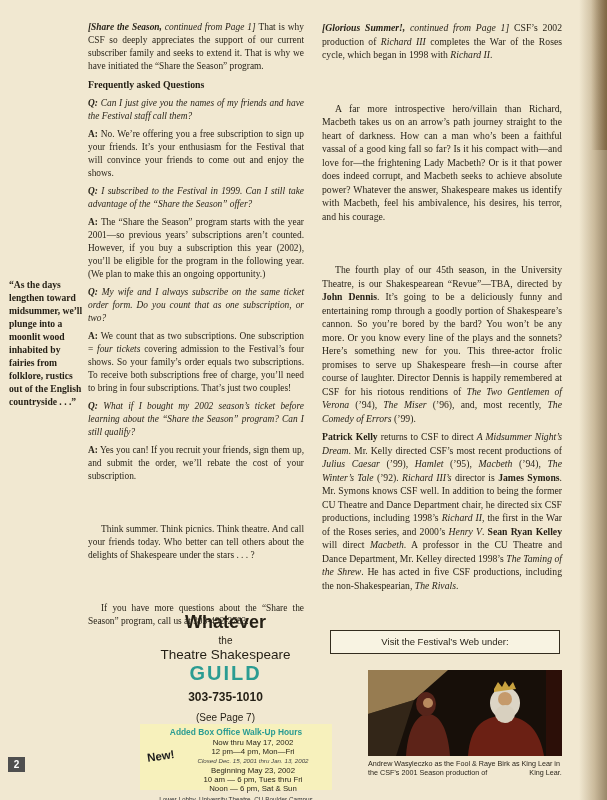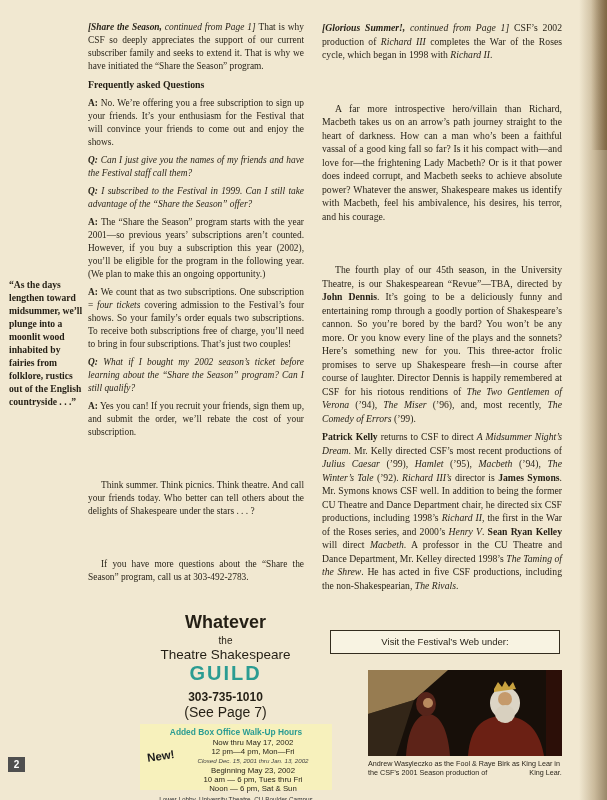--- a/index.html
+++ b/index.html
@@ -21,21 +21,21 @@
   .pull-quote { position:absolute; left:9px; top:278px; width:77px;
                 font-weight:bold; font-size:9.6px; line-height:13px; }
 
   .guild { position:absolute; left:128px; top:612px; width:195px; text-align:center;
            font-family:"Liberation Sans", sans-serif; }
   .g-support { font-size:18px; font-weight:bold; }
   .g-the  { font-size:10px; margin-top:2px; }
   .g-org  { font-size:13.5px; margin-top:1px; }
   .g-name { font-size:20px; font-weight:bold; color:var(--accent,#2b9c92); letter-spacing:2px; }
   .g-phone{ font-size:12px; font-weight:bold; margin-top:5px; }
-  .g-see  { font-size:14px; margin-top:0; }
+  .g-see  { font-size:10px; margin-top:8px; }
 
   .box-office { position:absolute; left:140px; top:724px; width:192px; height:66px;
                 background:var(--bo-bg,#f7f1bc); font-family:"Liberation Sans", sans-serif;
                 padding:3px 4px 2px; }
   .bo-title { font-size:8.4px; font-weight:bold; color:var(--accent,#2b9c92); text-align:center; }
   .bo-new   { position:absolute; left:7px; top:26px; font-size:11.5px; font-weight:bold;
               transform:rotate(-8deg); color:#1c1c1c; }
   .bo-lines { margin-left:34px; text-align:center; font-size:7.8px; line-height:9.2px; margin-top:1px; }
   .bo-closed{ font-size:6.2px; font-style:italic; color:#444; }
   .bo-loc   { font-size:6.4px; text-align:center; margin-top:3px; color:#333; }
@@ -64,26 +64,27 @@
 <body>
 
 <div class="page">
 
   <div class="pull-quote">“As the days lengthen toward midsummer, we’ll plunge into a moonlit wood inhabited by fairies from folklore, rustics out of the English countryside . . .”</div>
 
   <div class="col col-left">
     <p class="para"><span style="font-style: italic; font-weight: bold;">[Share the Season,</span><span style="font-style: italic;"> continued from Page 1]</span><span> That is why CSF so deeply appreciates the support of our current subscriber family and seeks to extend it. That is why we have initiated the “Share the Season” program.</span></p>
     <h3 class="faq-heading">Frequently asked Questions</h3>
 
+    <p class="para"><span class="q-label">Q:</span> <span class="q-text"><span>Can I just give you the names of my friends and have the Festival staff call them?</span></span></p>
     <p class="para"><span class="a-label">A:</span> <span><span>No. We’re offering you a free subscription to sign up your friends. It’s your enthusiasm for the Festival that will convince your friends to come out and enjoy the shows.</span></span></p>
-    <p class="para"><span class="q-label">Q:</span> <span class="q-text"><span>Can I just give you the names of my friends and have the Festival staff call them?</span></span></p>
 
     <p class="para"><span class="q-label">Q:</span> <span class="q-text"><span>I subscribed to the Festival in 1999. Can I still take advantage of the “Share the Season” offer?</span></span></p>
     <p class="para"><span class="a-label">A:</span> <span><span>The “Share the Season” program starts with the year 2001—so previous years’ subscriptions aren’t counted. However, if you buy a subscription this year (2002), you’ll be eligible for the program in the following year. (We plan to make this an ongoing opportunity.)</span></span></p>
 
+    <p class="para"><span class="q-label">Q:</span> <span class="q-text"><span>My wife and I always subscribe on the same ticket order form. Do you count that as one subscription, or two?</span></span></p>
     <p class="para"><span class="a-label">A:</span> <span><span>We count that as two subscriptions. One subscription = </span><span style="font-style: italic;">four tickets</span><span> covering admission to the Festival’s four shows. So your family’s order equals two subscriptions. To receive both subscriptions free of charge, you’ll need to bring in four subscriptions. That’s just two couples!</span></span></p>
 
     <p class="para"><span class="q-label">Q:</span> <span class="q-text"><span>What if I bought my 2002 season’s ticket before learning about the “Share the Season” program? Can I still qualify?</span></span></p>
     <p class="para"><span class="a-label">A:</span> <span><span>Yes you can! If you recruit your friends, sign them up, and submit the order, we’ll rebate the cost of your subscription.</span></span></p>
 
     <p class="para indent">Think summer. Think picnics. Think theatre. And call your friends today. Who better can tell others about the delights of Shakespeare under the stars . . . ?</p>
     <p class="para indent">If you have more questions about the “Share the Season” program, call us at 303-492-2783.</p>
   </div>
 
   <div class="col col-right">

